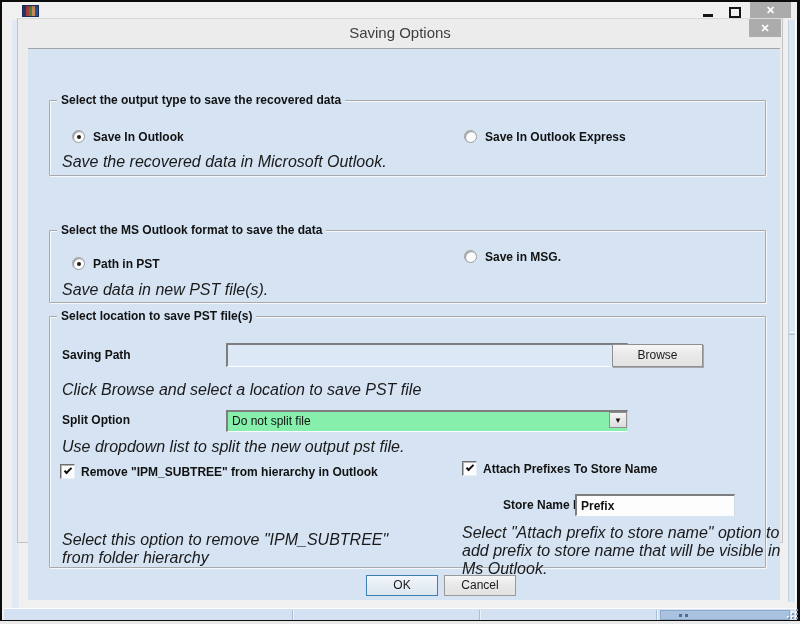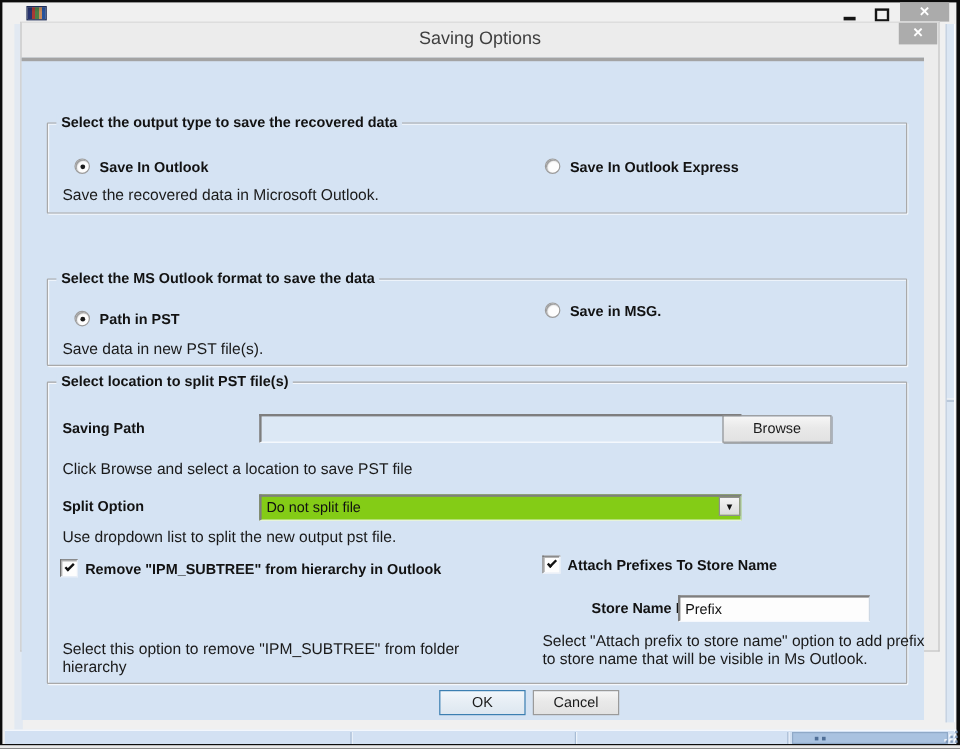--- a/index.html
+++ b/index.html
@@ -21,31 +21,31 @@
   .btn-close-parent { position:absolute; left:748px; top:0px; width:41px; height:16px; background:#ababab;
                       color:#fff; font-size:11px; font-weight:bold; text-align:center; line-height:16px; }
 
   
   .dialog { position:absolute; left:17px; top:18px; width:766px; height:525px; background:#ececec;
             border:1px solid #c3c3c3; border-top:1px solid #d9d9d9; }
   .dialog-title { position:absolute; left:0; top:0; width:100%; height:29px; text-align:center;
                   font-size:15px; color:#3f3f3f; line-height:27px; }
   .btn-close-dialog { position:absolute; right:1px; top:0px; width:32px; height:18px; background:#acacac;
                       color:#fff; font-size:11px; font-weight:bold; text-align:center; line-height:18px; }
-  .dialog-content { position:absolute; left:0px; top:29px; width:752px; height:552px;
-                    background:#d5e3f3; border-top:3px solid #a3a3a3; }
+  .dialog-content { position:absolute; left:10px; top:29px; width:752px; height:552px;
+                    background:#d5e3f3; border-top:1px solid #a3a3a3; }
 
   
   .groupbox { position:absolute; border:1px solid #a9a9a9; border-radius:1px;
               box-shadow:inset 1px 1px 0 rgba(255,255,255,.75), 1px 1px 0 rgba(255,255,255,.75); }
   .groupbox-caption { position:absolute; top:-8px; left:7px; background:#d5e3f3; padding:0 4px;
                       font-size:12px; font-weight:bold; color:#121212; white-space:nowrap; }
 
   .lbl-bold { position:absolute; font-size:12px; font-weight:bold; color:#121212; white-space:nowrap; }
-  .lbl-desc { position:absolute; font-size:13px; color:#1a1a1a; }
+  .lbl-desc { position:absolute; font-size:16px; color:#1a1a1a;font-style:italic; }
 
   
   .radio { position:absolute; width:13px; height:13px; border-radius:50%;
            background:#fdfdfd; border:1px solid #9b9b9b;
            box-shadow:inset 1px 1px 1px rgba(96,96,96,.65), inset -1px -1px 1px rgba(255,255,255,.9); }
   .radio .dot { position:absolute; left:3.5px; top:3.5px; width:4px; height:4px; border-radius:50%; background:#1c1c1c; }
 
   
   .checkbox { position:absolute; width:15px; height:15px; background:#fdfdfd;
               border-top:1px solid #6f6f6f; border-left:1px solid #6f6f6f;
@@ -63,21 +63,21 @@
 
   .button { position:absolute; background:linear-gradient(180deg,#f6f6f6,#e9e9e9 45%,#e2e2e2);
             border:1px solid #8f8f8f; font-size:12px; color:#1a1a1a; text-align:center;
             box-shadow:1px 1px 0 rgba(130,130,130,.6); }
   .btn-browse { left:562px; top:27px; width:91px; height:23px; line-height:21px; }
   .btn-ok { left:348px; top:556px; width:72px; height:21px; line-height:19px; border:1px solid #3c7fb1; box-shadow:none;
             background:linear-gradient(180deg,#f2f7fb,#e7eef5 45%,#dde7f0); }
   .btn-cancel { left:426px; top:556px; width:72px; height:21px; line-height:19px; box-shadow:none; border:1px solid #9a9a9a; }
 
   
-  .dropdown { position:absolute; left:176px; top:93px; width:402px; height:22px; background:#84cc16; }
+  .dropdown { position:absolute; left:176px; top:93px; width:402px; height:22px; background:#86efac; }
   .dropdown .value { position:absolute; left:4px; top:1px; font-size:12px; color:#111; line-height:17px; }
   .dropdown .arrow-btn { position:absolute; right:0px; top:0px; width:18px; height:16px;
                          background:linear-gradient(180deg,#f4f4f4,#dcdcdc); border:1px solid #8f8f8f;
                          text-align:center; font-size:8px; line-height:15px; color:#111; }
 
   
   .left-strip { position:absolute; left:10px; top:18px; width:7px; height:588px; background:#e2e9f2; }
   .right-scrollbar { position:absolute; left:786px; top:18px; width:8px; height:582px; background:#dbe6f3;
                      border-left:1px solid #c2cfde; border-right:1px solid #ffffff; }
   .right-scrollbar .divider { position:absolute; left:0; top:312px; width:100%; height:3px;
@@ -153,21 +153,21 @@
         <div class="radio" style="left:22px; top:26px;">
           <span class="dot"></span>
         </div>
         <div class="lbl-bold" style="left:43px; top:26px;">Path in PST</div>
         <div class="radio" style="left:414px; top:19px;"></div>
         <div class="lbl-bold" style="left:435px; top:19px;">Save in MSG.</div>
         <div class="lbl-desc" style="left:12px; top:50px;">Save data in new PST file(s).</div>
       </div>
 
       <div class="groupbox" style="left:21px; top:267px; width:717px; height:252px;">
-        <div class="groupbox-caption">Select location to split PST file(s)</div>
+        <div class="groupbox-caption">Select location to save PST file(s)</div>
 
         <div class="lbl-bold" style="left:12px; top:31px;">Saving Path</div>
         <input class="path-input sunken" value="" style="">
         <div class="button btn-browse">Browse</div>
         <div class="lbl-desc" style="left:12px; top:64px;">Click Browse and select a location to save PST file</div>
 
         <div class="lbl-bold" style="left:12px; top:96px;">Split Option</div>
         <div class="dropdown sunken">
           <div class="value">Do not split file</div>
           <div class="arrow-btn">▼</div>
@@ -179,21 +179,21 @@
         </div>
         <div class="lbl-bold" style="left:31px; top:148px;">Remove "IPM_SUBTREE" from hierarchy in Outlook</div>
         <div class="lbl-desc" style="left:12px; top:182px; width:345px;margin-top:32px;">Select this option to remove "IPM_SUBTREE" from folder hierarchy</div>
 
         <div class="checkbox" style="left:412px; top:144px;">
           <span class="check"></span>
         </div>
         <div class="lbl-bold" style="left:433px; top:145px;">Attach Prefixes To Store Name</div>
 
         <div class="lbl-bold" style="left:412px; top:181px;margin-left:41px;">Store Name Prefix</div>
-        <input class="text-input sunken" style="left: 525px; top: 177px; width: 160px; height: 22px;" value="Prefix">
+        <input class="text-input sunken" style="left: 525px; top: 177px; width: 160px; height: 22px; font-weight: bold;" value="Prefix">
         <div class="lbl-desc" style="left:412px; top:207px; width:330px;">Select "Attach prefix to store name" option to add prefix to store name that will be visible in Ms Outlook.</div>
       </div>
     </div>
 
     <div class="button btn-ok">OK</div>
     <div class="button btn-cancel">Cancel</div>
   </div>
 
   <div class="bottom-outside"></div>
 </div>

